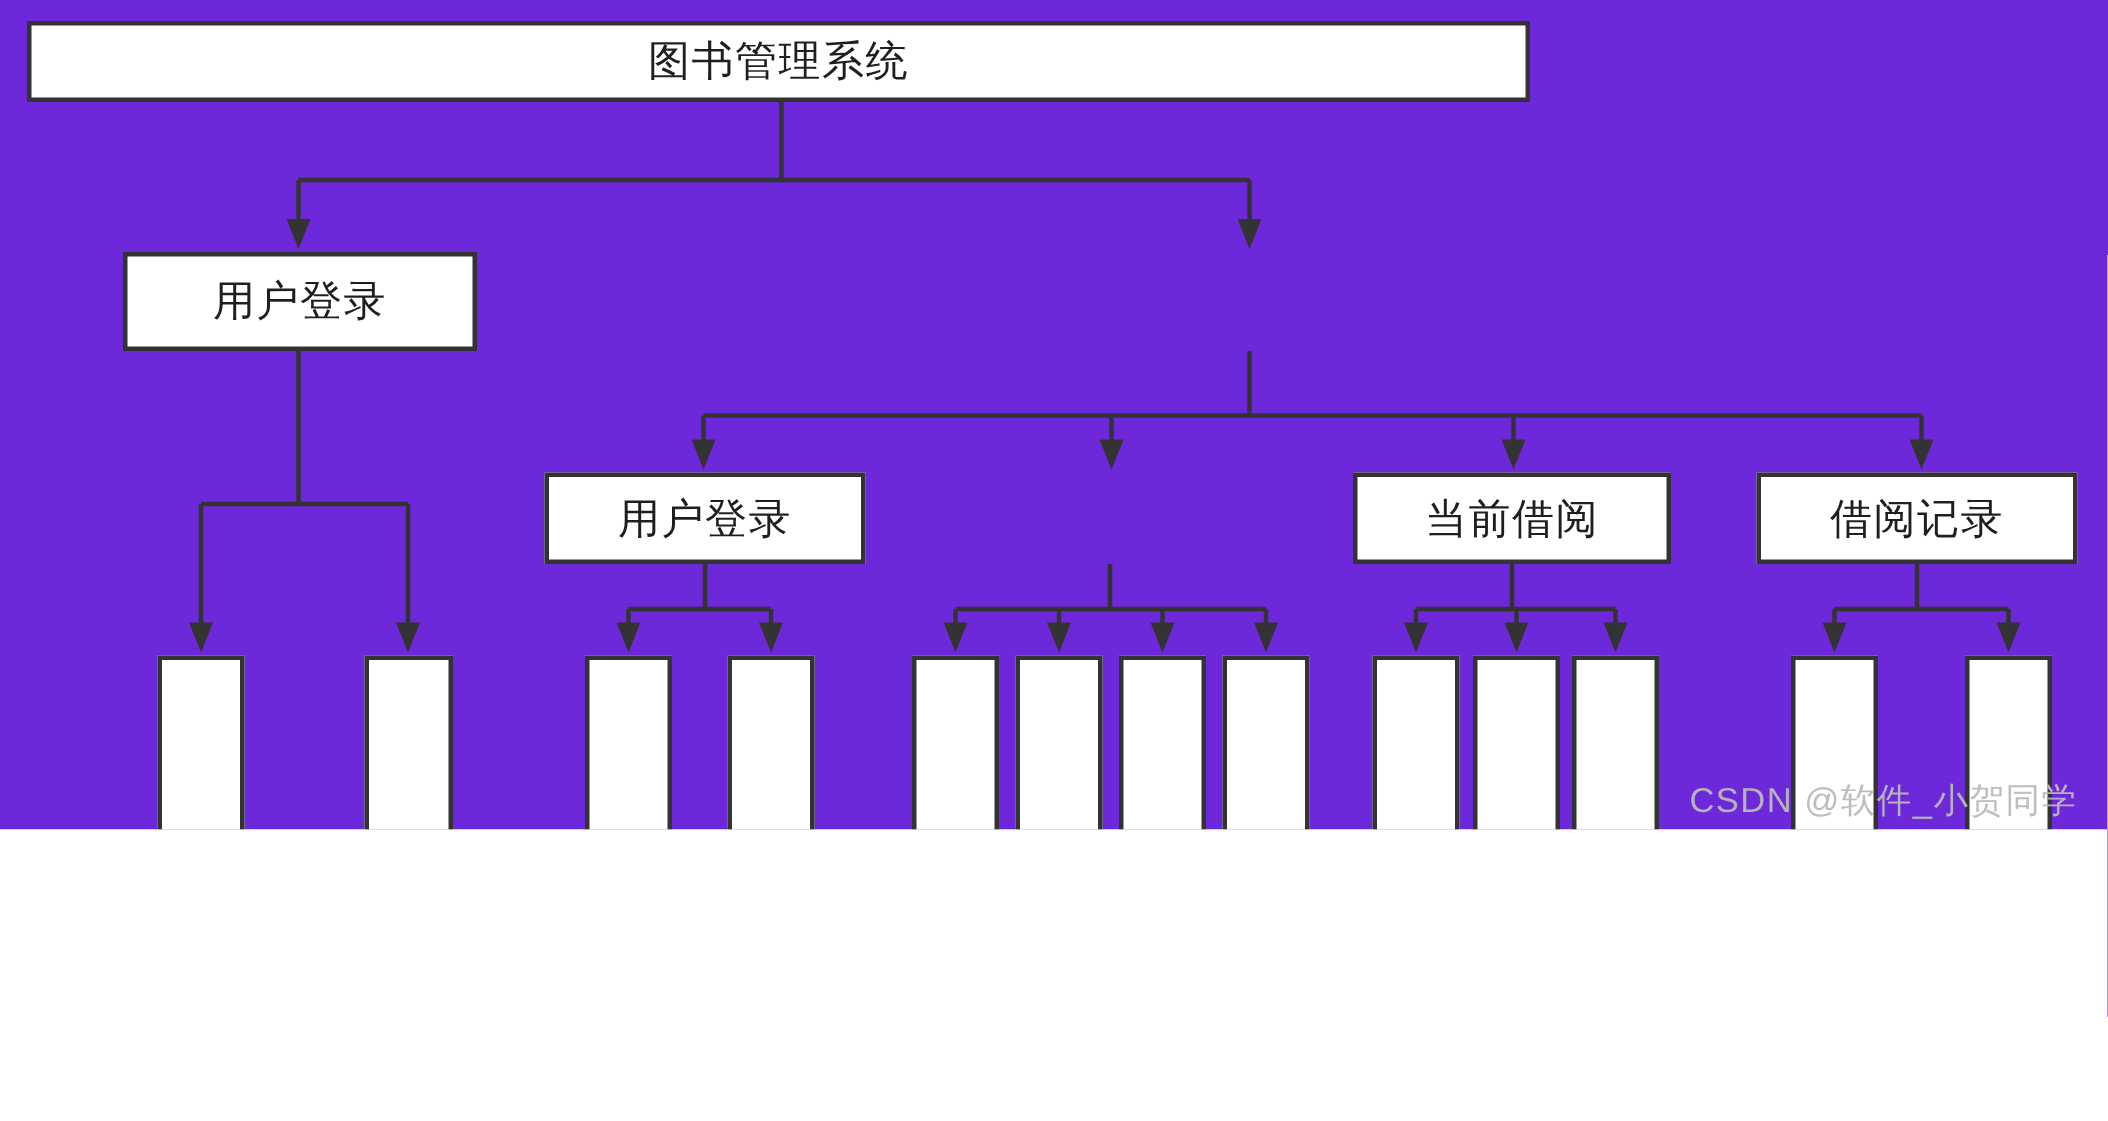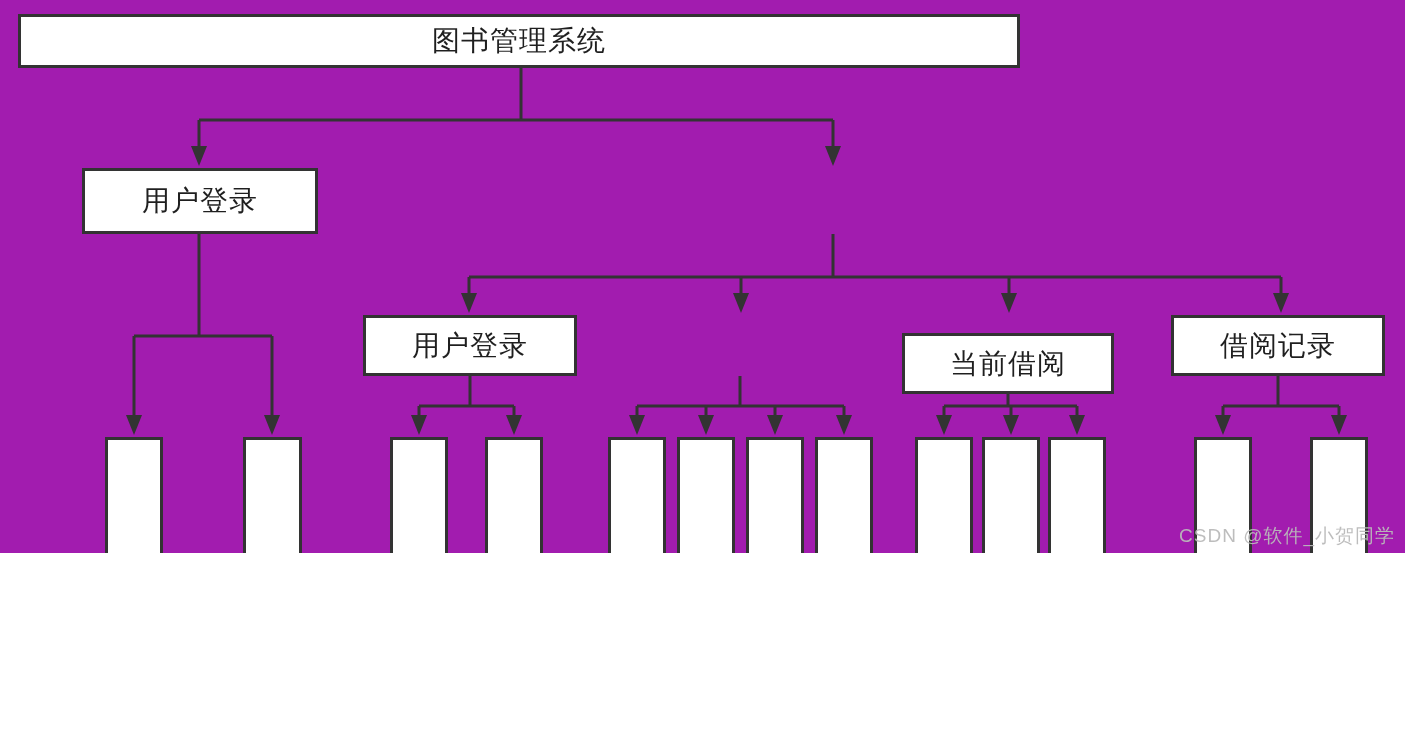--- a/index.html
+++ b/index.html
@@ -5,21 +5,21 @@
   html, body {
     margin: 0;
     padding: 0;
     background: #ffffff;
     font-family: "Liberation Sans", "DejaVu Sans", sans-serif;
   }
   .stage {
     position: relative;
     width: 1405px;
     height: 553px;
-    background: #a21caf;
+    background: #6d28d9;
     overflow: hidden;
   }
   .wires {
     position: absolute;
     left: 0;
     top: 0;
     pointer-events: none;
   }
   .node {
     position: absolute;
@@ -48,23 +48,23 @@
   .leaf span {
     writing-mode: vertical-rl;
     text-orientation: mixed;
     font-size: 28px;
     letter-spacing: 3px;
     line-height: 1;
     white-space: nowrap;
   }
   .watermark {
     position: absolute;
-    right: 10px;
+    right: 20px;
     bottom: 4px;
-    font-size: 19px;
+    font-size: 23px;
     color: rgba(185, 185, 185, 0.95);
     letter-spacing: 1px;
     z-index: 5;
     white-space: nowrap;
   }
 </style>
 </head>
 <body>
 
 <div class="stage">
@@ -142,21 +142,21 @@
     <span>图书管理系统</span>
   </div>
 
   <div class="node" style="left:82px; top:168px; width:236px; height:66px;">
     <span>用户登录</span>
   </div>
 
   <div class="node" style="left:363px; top:315px; width:214px; height:61px;">
     <span>用户登录</span>
   </div>
-  <div class="node" style="left:902px; top:333px; width:212px; height:61px;">
+  <div class="node" style="left:902px; top:315px; width:212px; height:61px;">
     <span>当前借阅</span>
   </div>
   <div class="node" style="left:1171px; top:315px; width:214px; height:61px;align-items:center;">
     <span>借阅记录</span>
   </div>
 
   <div class="leaf" style="left:105px; top:437px; width:58px; height:298px;">
     <span>用户登录</span>
   </div>
   <div class="leaf" style="left:243px; top:437px; width:59px; height:298px;">

